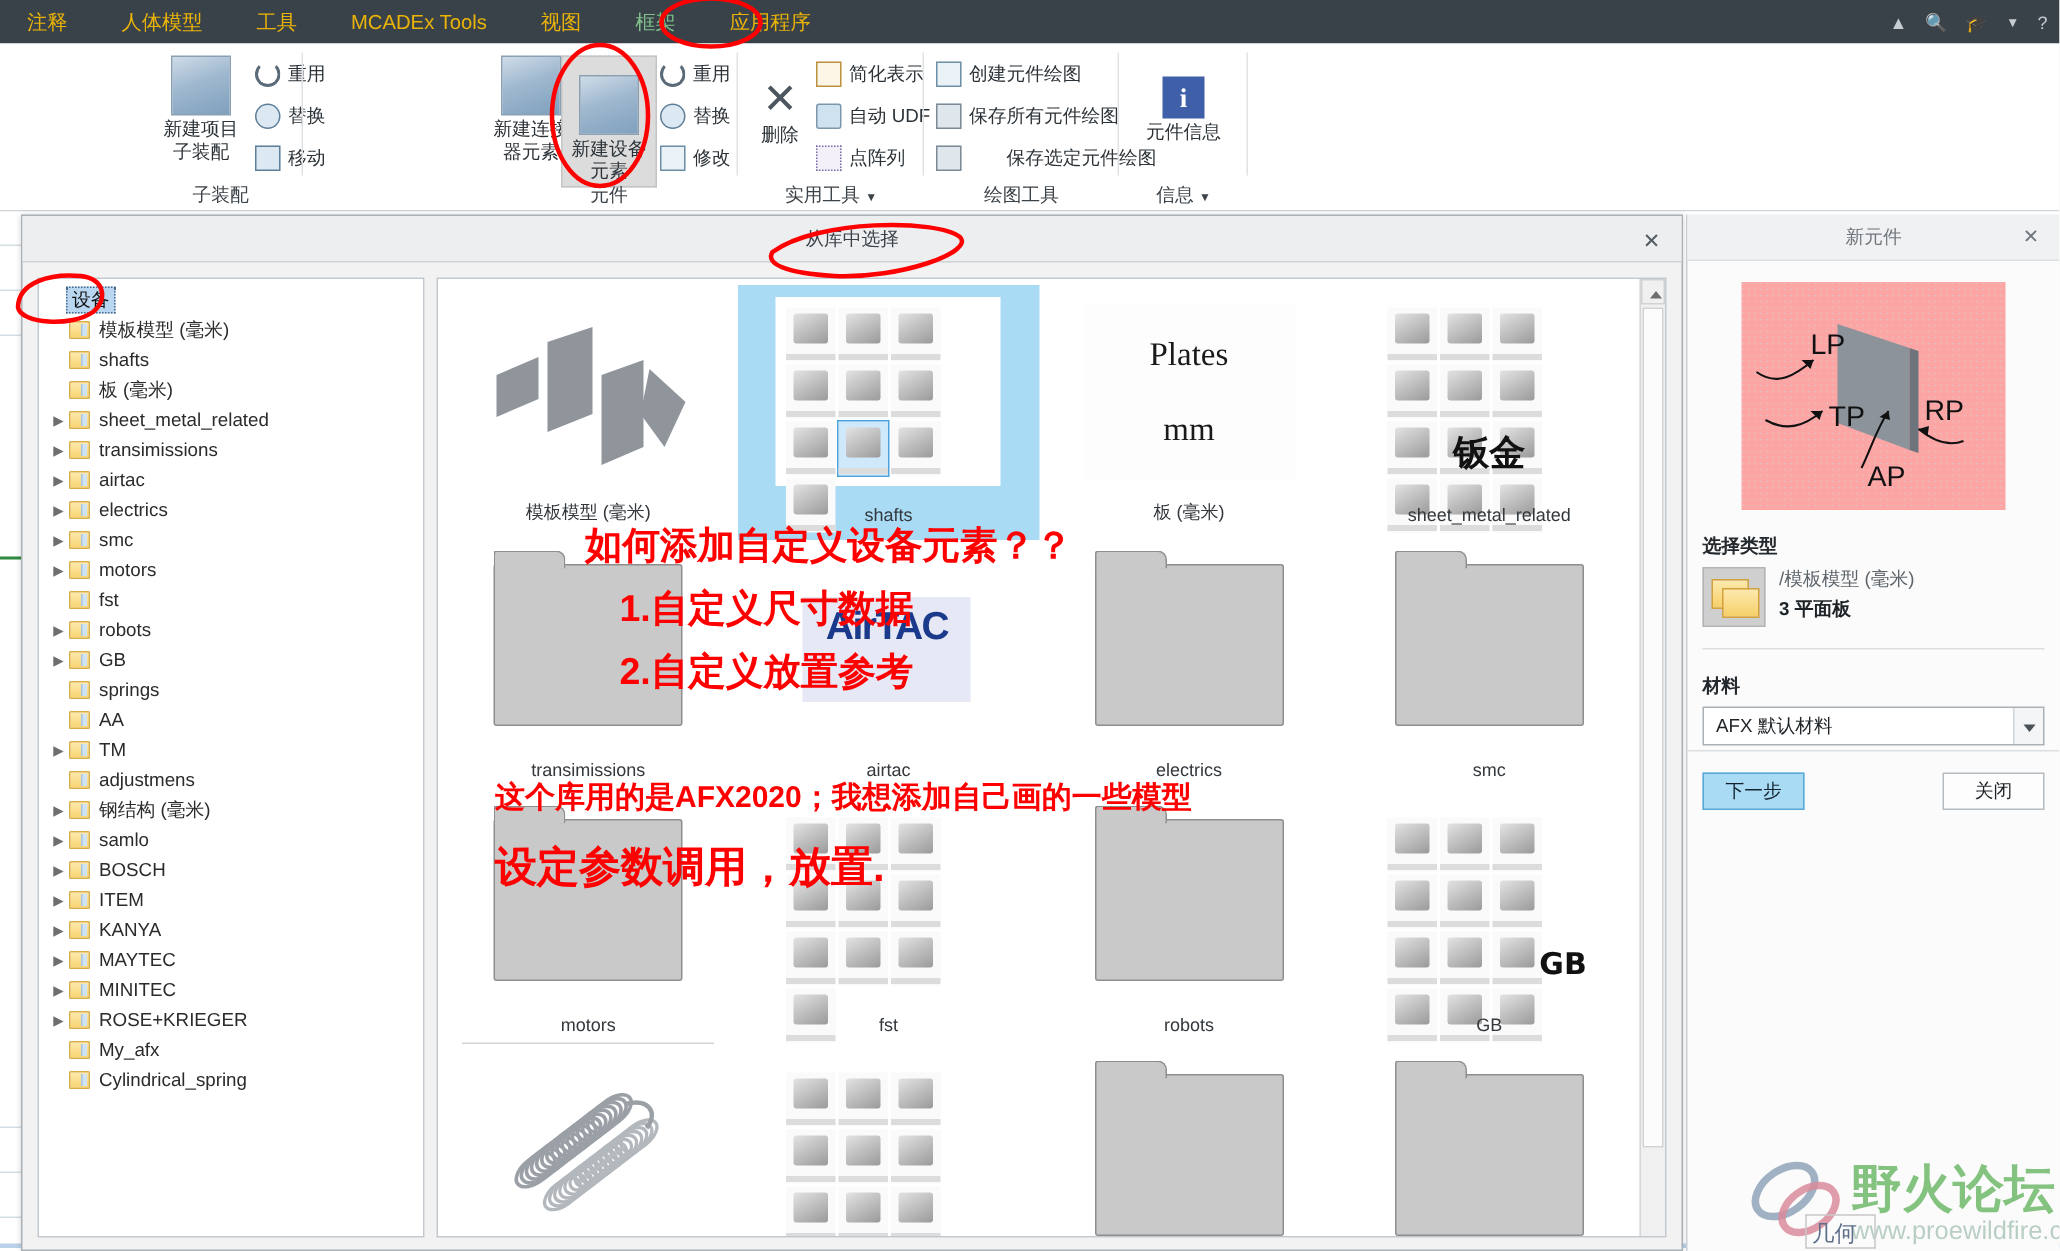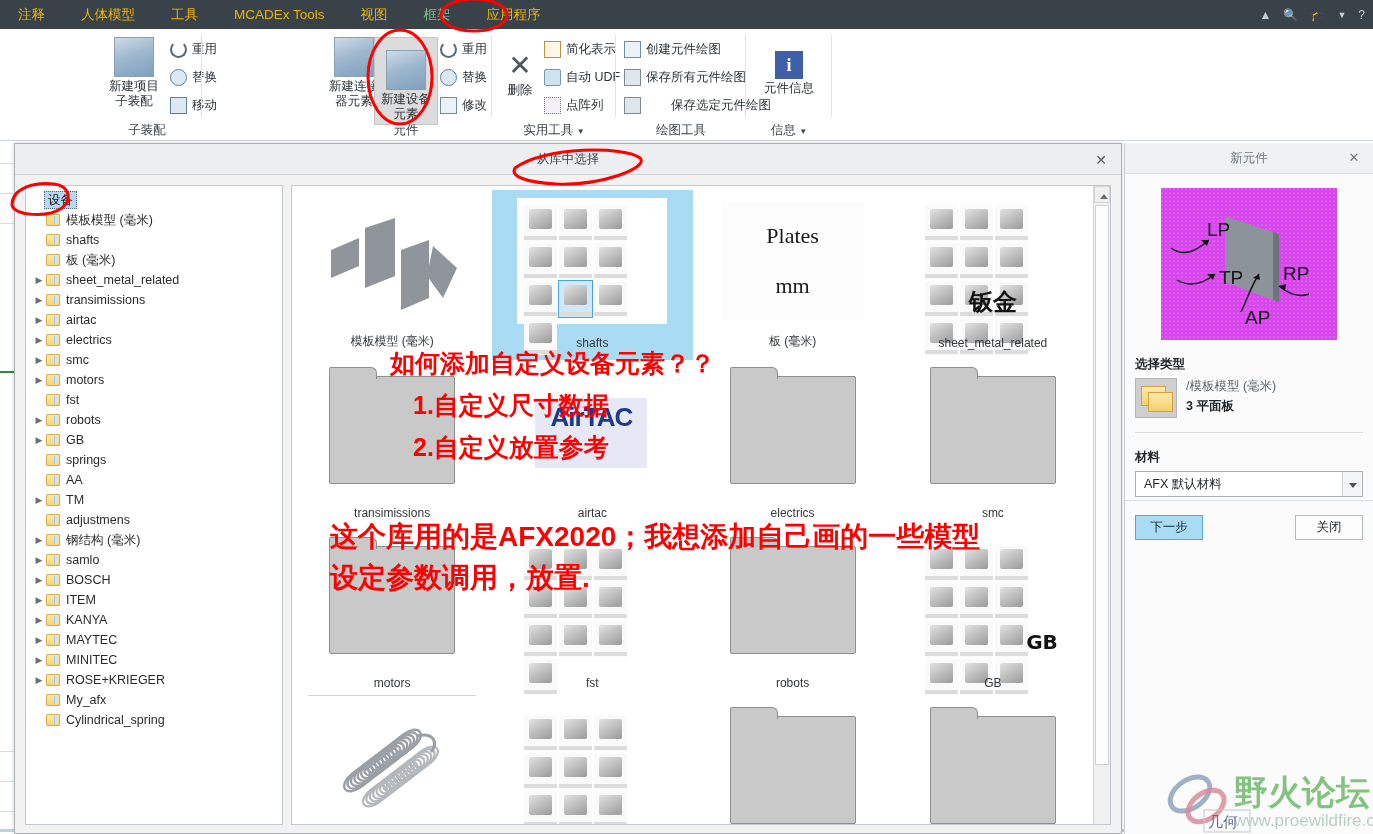--- a/index.html
+++ b/index.html
@@ -152,21 +152,21 @@
     background:#fbfbfb; border-left:1px solid #c8ced3;
   }
   #rp-title { height:31px; background:#f0f1f2; border-bottom:1px solid #dcdfe2;
     position:relative; }
   #rp-title-text { position:absolute; left:0; right:0; line-height:31px;
     text-align:center; font-size:12.5px; color:#6f777d; }
   #rp-close { position:absolute; right:10px; top:6px; width:18px; height:18px;
     line-height:18px; text-align:center; font-size:13px; color:#6f777d;
     font-weight:bold; cursor:pointer; }
   #rp-preview { width:176px; height:152px; margin:14px auto 0;
-    background:#d946ef; position:relative; overflow:hidden; }
+    background:#fca5a5; position:relative; overflow:hidden; }
   .rp-sec-label { margin:16px 0 5px 10px; font-size:12.5px; color:#24292e; font-weight:bold; }
   #rp-type-row { display:flex; align-items:flex-start; margin:0 10px; gap:9px; }
   #rp-type-icon { width:42px; height:40px; flex:0 0 42px; background:#cfcfcf;
     border:1px solid #b4b4b4; position:relative; }
   #rp-type-icon .f1,#rp-type-icon .f2 { position:absolute;
     background:linear-gradient(180deg,#fde9ad,#f6cf69); border:1px solid #d3a23f; }
   #rp-type-icon .f1{ left:5px; top:7px; width:25px; height:20px; }
   #rp-type-icon .f2{ left:12px; top:13px; width:25px; height:20px; }
   #rp-type-text div:first-child { font-size:12.5px; color:#5d656b; }
   #rp-type-text div:last-child { font-size:12.5px; color:#1d2327; font-weight:bold; margin-top:3px; }
@@ -189,21 +189,21 @@
   
   #watermark { position:absolute; left:1148px; top:766px; width:225px; height:68px;
      pointer-events:none; }
 
   
   .ann { position:absolute; color:#ff0000; font-weight:bold; pointer-events:none;
      white-space:nowrap; }
   #ann1 { left:390px; top:347px; font-size:25px; }
   #ann2 { left:413px; top:389px; font-size:25px; }
   #ann3 { left:413px; top:431px; font-size:25px; }
-  #ann4 { left:330px; top:518px; font-size:28px;text-align:center; }
+  #ann4 { left:330px; top:518px; font-size:20px;text-align:center; }
   #ann5 { left:330px; top:559px; font-size:28px; }
 </style>
 </head>
 <body>
 
 <div id="ribbon-tabs">
   <div class="rtab">注释</div>
   <div class="rtab">人体模型</div>
   <div class="rtab">工具</div>
   <div class="rtab">MCADEx Tools</div>

